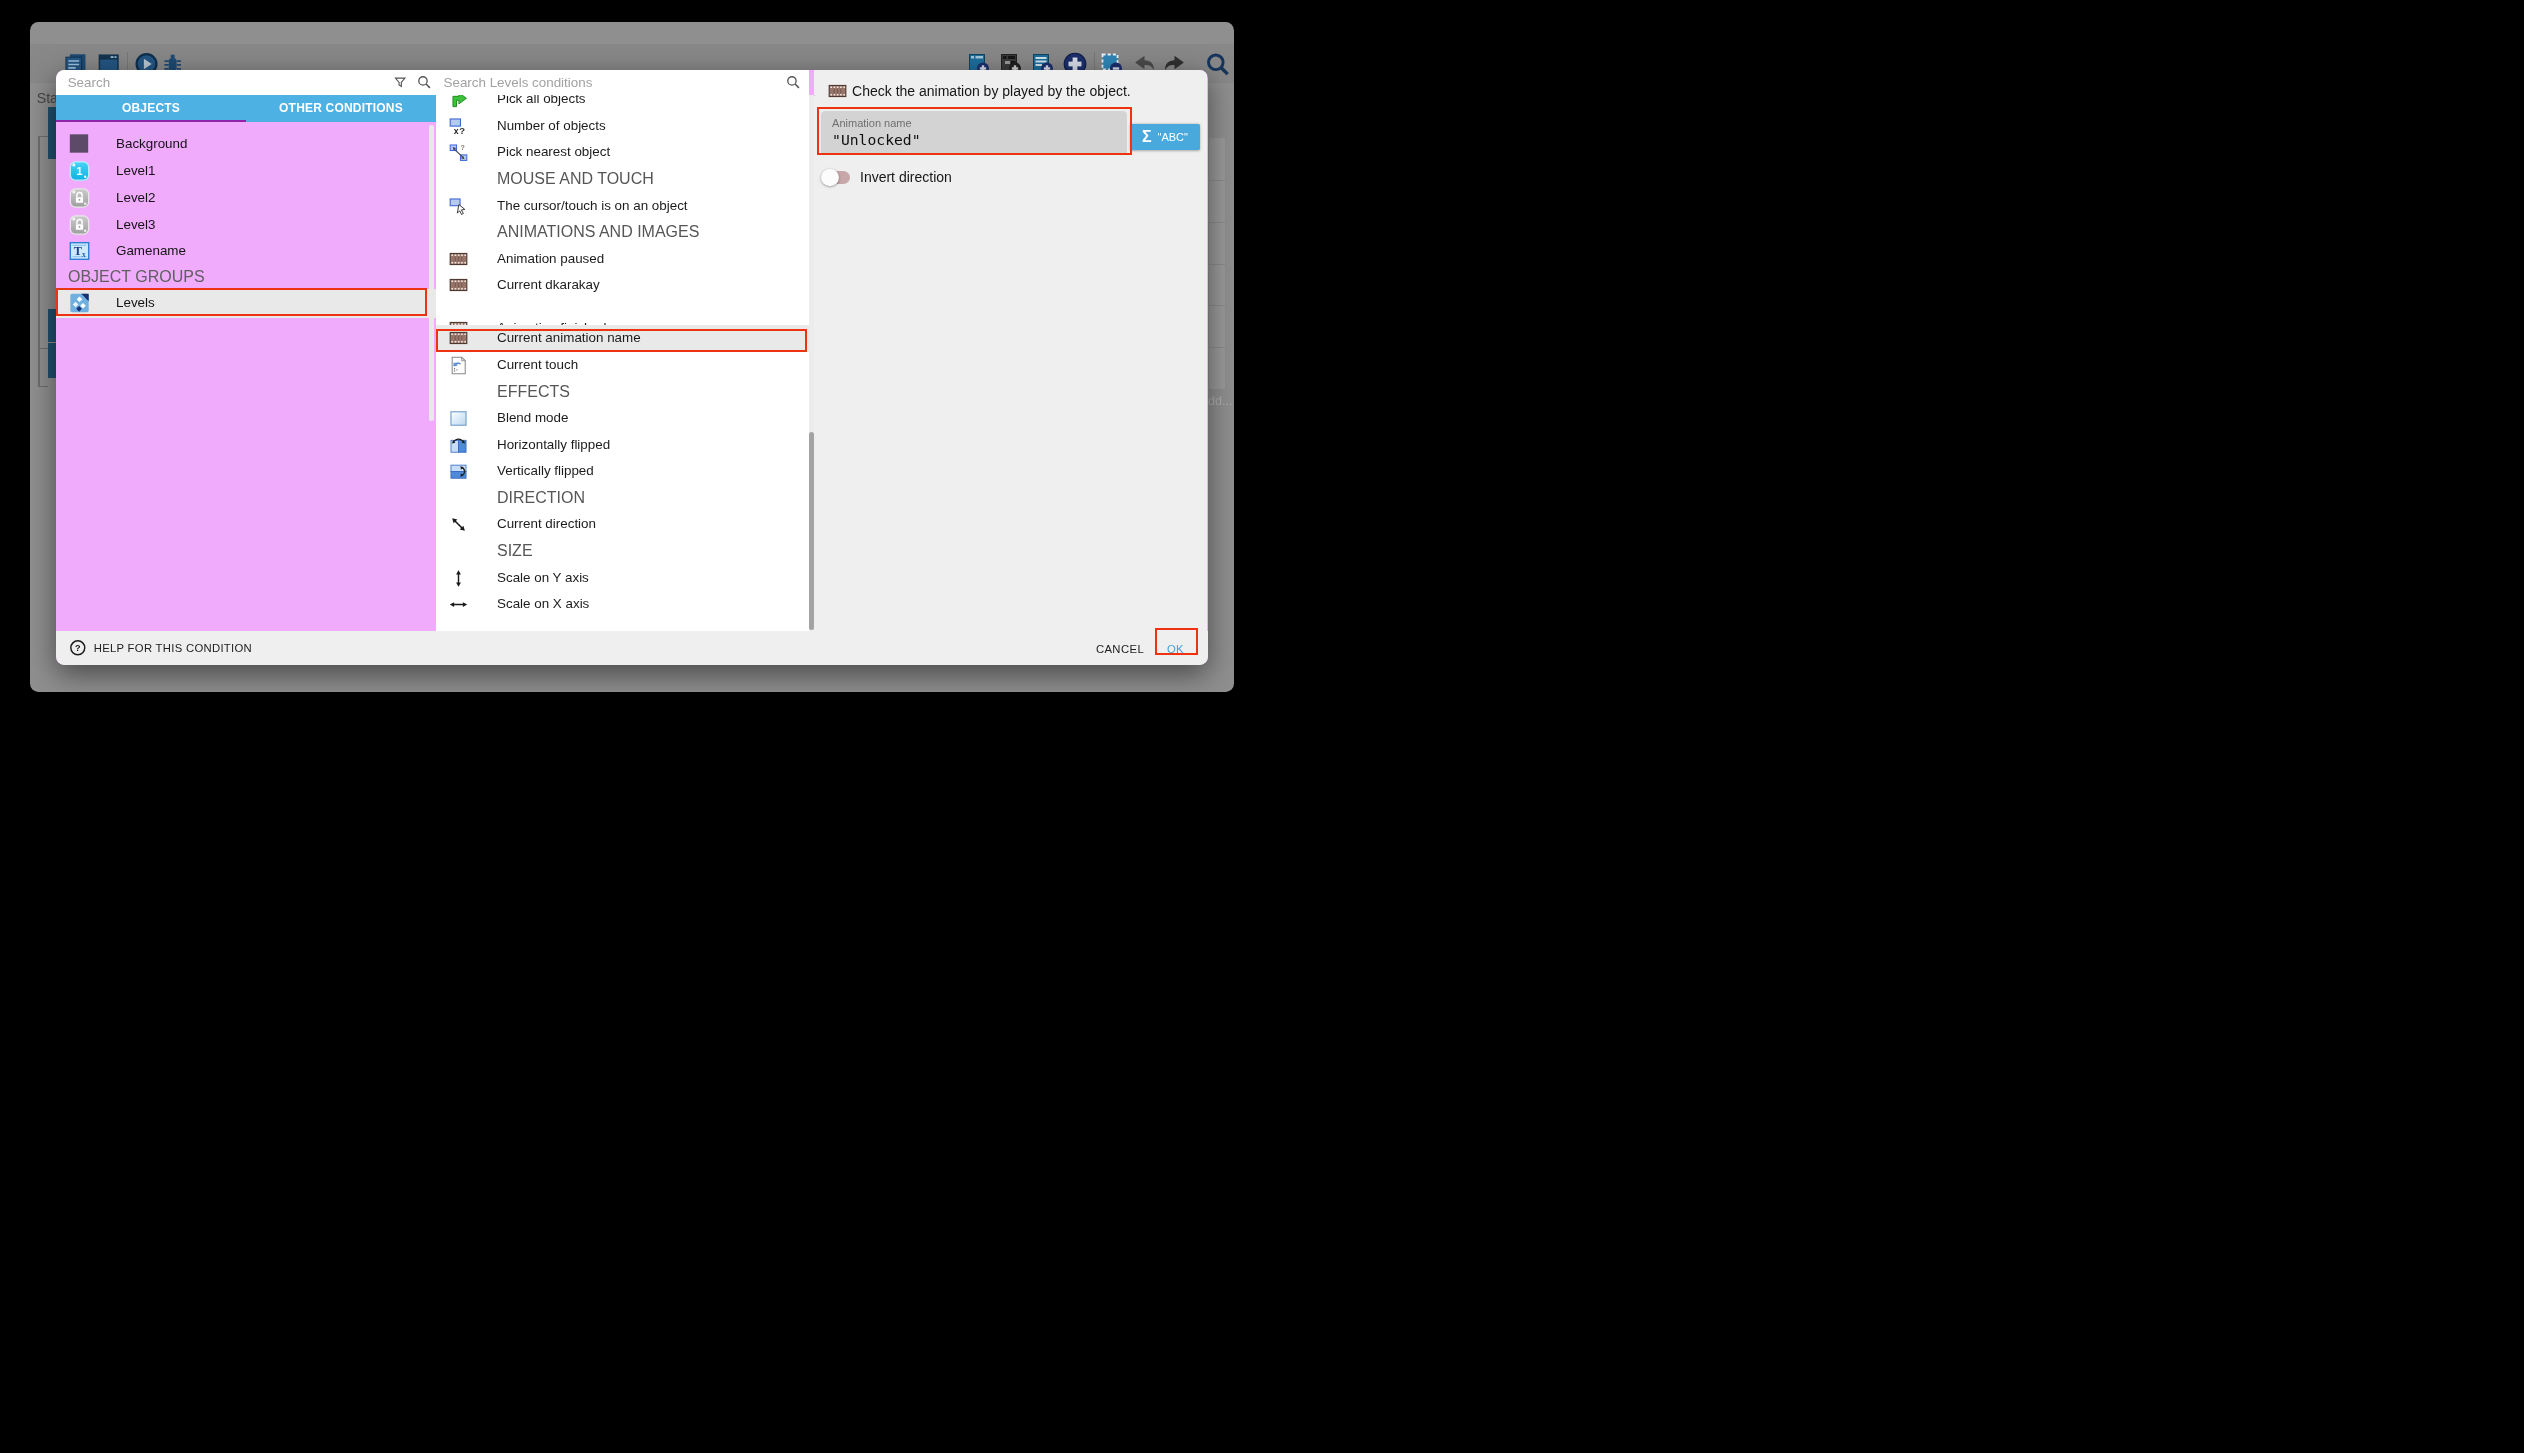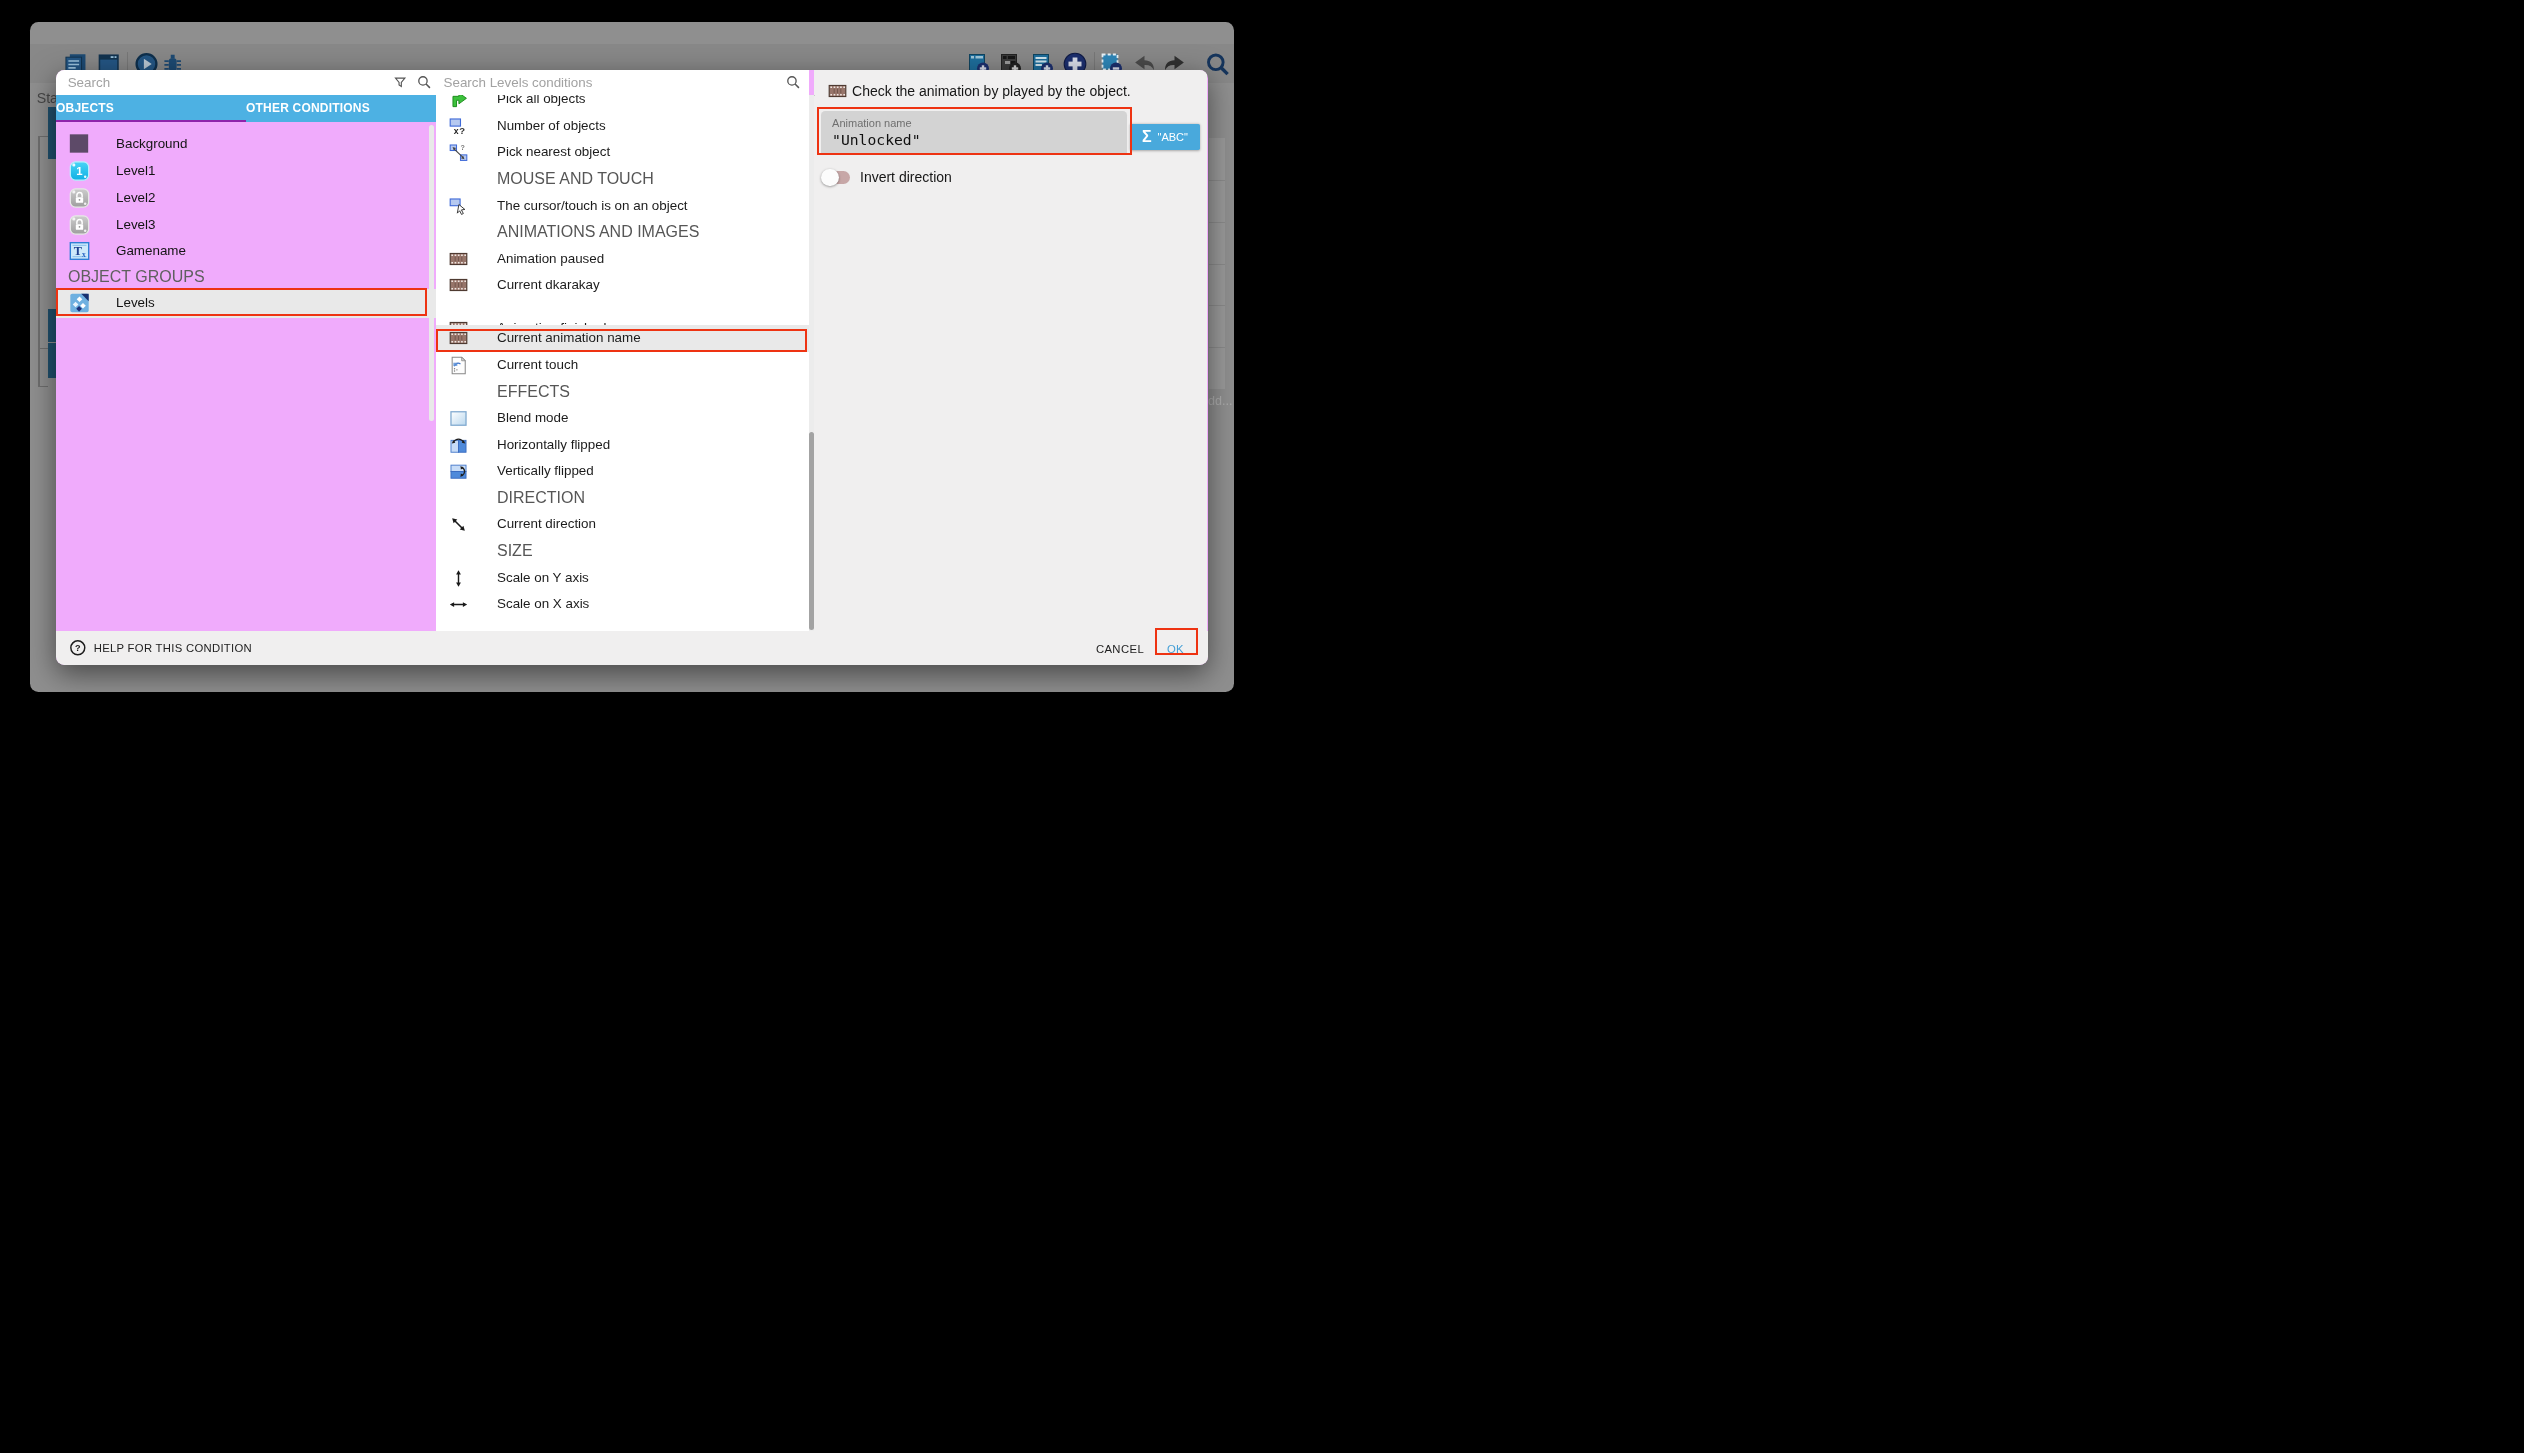--- a/index.html
+++ b/index.html
@@ -26,21 +26,21 @@
   #dialog{position:absolute;left:56px;top:70px;width:1152px;height:595px;background:#f0abfc;
     border-radius:8.4px;box-shadow:0 8.4px 28.5px rgba(0,0,0,.5);overflow:hidden;}
   #right-pane{position:absolute;left:758px;top:0;width:393px;height:561px;background:#f0efef;}
   #footer{position:absolute;left:0;top:561px;width:100%;height:34px;background:#f0efef;}
   
   .search-box{position:absolute;top:0;height:25px;background:#fff;}
   .search-ph{position:absolute;top:0;line-height:25px;color:#a2a2a2;font-size:13.4px;}
   #mid-search-line{position:absolute;left:380px;top:25px;width:379px;height:0.8px;background:#c9c9c9;}
   
   #tabbar{position:absolute;left:0;top:25px;width:380px;height:27px;background:#4db1e3;display:flex;}
-  .tab{flex:1;line-height:27px;color:#fff;font-size:12px;font-weight:700;letter-spacing:0.2px;cursor:pointer;}
+  .tab{flex:1;text-align:center;line-height:27px;color:#fff;font-size:12px;font-weight:700;letter-spacing:0.2px;cursor:pointer;}
   #tab-indicator{position:absolute;left:0;top:50px;width:190px;height:2.1px;background:#8e24aa;}
   
   .obj-row{position:absolute;left:0;width:380px;height:27px;}
   .obj-row .lbl{position:absolute;left:60px;top:0;line-height:27px;font-size:13.4px;color:#141414;}
   .obj-ic{position:absolute;left:12.6px;top:50%;transform:translateY(-50%);width:21px;height:21px;display:flex;align-items:center;justify-content:center;}
   .grp-hdr{position:absolute;left:12px;width:352px;line-height:25px;font-size:16px;color:#5f5f5f;}
   .row-sel{background:#e9e9e9;}
   
   #mid-list{position:absolute;left:380px;top:25px;width:373px;height:536px;background:#fff;overflow:hidden;}
   .cond-row{position:absolute;left:0;width:373px;height:26.6px;}

